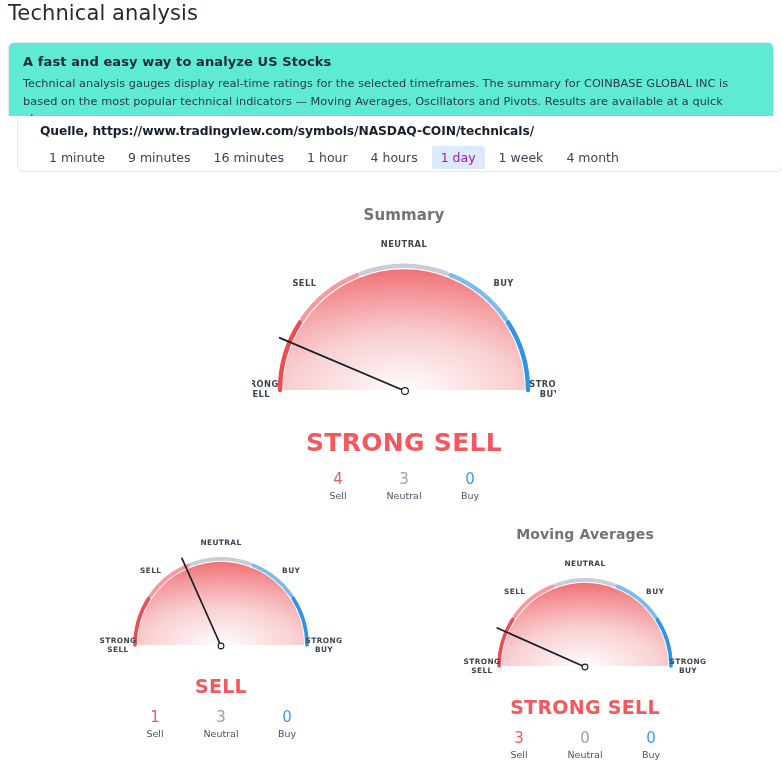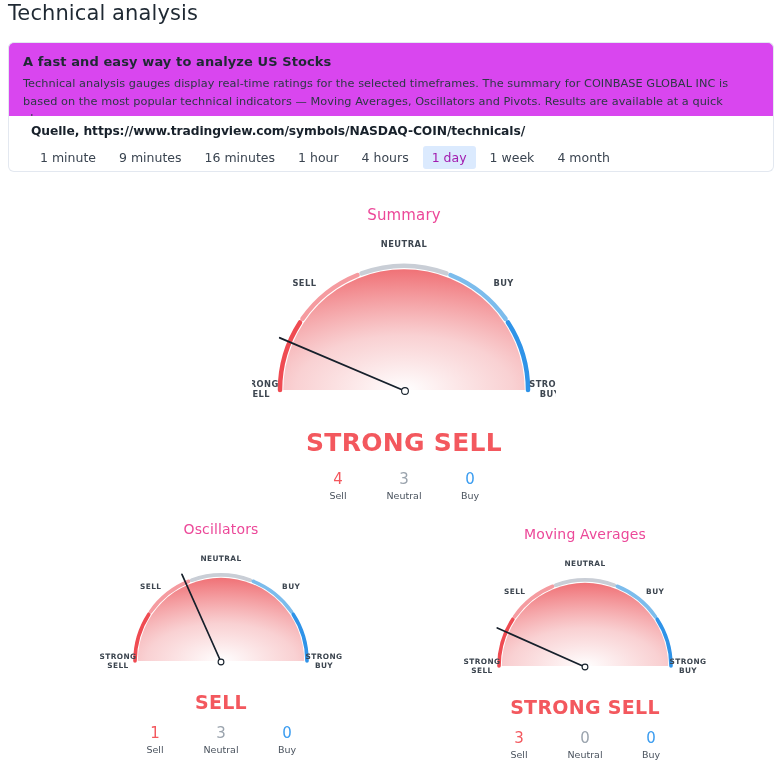--- a/index.html
+++ b/index.html
@@ -16,39 +16,39 @@
   .page-title {
     position: absolute; left: 8px; top: -2px;
     font-size: 21px; font-weight: 400; color: #1f2933;
     letter-spacing: 0.1px; line-height: 30px;
   }
 
   
   .info-panel {
     position: absolute; left: 8px; top: 42px;
     width: 766px; height: 74px;
-    background: #d946ef;
+    background: #5eead4;
     border: 1px solid #e3e8f0;
     border-radius: 6px 6px 0 0;
     border-bottom: none;
   }
   .info-heading {
     position: absolute; left: 14px; top: 11px;
     font-size: 13px; font-weight: 700; color: #1f2933;
     letter-spacing: 0.1px;
   }
   .info-body {
     position: absolute; left: 14px; top: 32px; width: 738px;
     font-size: 11.3px; color: #2d3845; line-height: 17.5px;
     letter-spacing: 0.05px;
   }
 
   
   .source-box {
-    position: absolute; left: 8px; top: 116px;
+    position: absolute; left: 17px; top: 116px;
     width: 766px; height: 56px;
     background: #ffffff;
     border: 1px solid #e3e8f0;
     border-top: none;
     border-radius: 0 0 6px 6px;
   }
   .source-line {
     position: absolute; left: 22px; top: 8px;
     font-size: 12.3px; font-weight: 700; color: #18212b;
     letter-spacing: -0.1px; white-space: nowrap;
@@ -61,21 +61,21 @@
     font-size: 12.5px; color: #3a4450;
     padding: 4px 9px; margin-right: 5px;
     border-radius: 3px; white-space: nowrap;
     cursor: pointer;
   }
   .tab.active { background: #dbeafe; color: #a21caf; }
 
   
   .gauge-block { position: absolute; text-align: center; }
   .gauge-title {
-    font-size: 15px; color: #ec4899; font-weight: 400;
+    font-size: 15px; color: #737373; font-weight: 700;
     letter-spacing: 0.15px;
   }
   .gauge-title.small { font-size: 14px; }
 
   .gauge-svg-wrap { position: relative; }
 
   .verdict {
     font-weight: 700; color: #f3585e; letter-spacing: 0.3px;
   }
   .verdict.big { font-size: 25px; }
@@ -154,21 +154,20 @@
           <div class="count-lbl">Neutral</div>
         </div>
         <div class="count-cell" style="width: 66px;">
           <div class="count-num buy">0</div>
           <div class="count-lbl">Buy</div>
         </div>
       </div>
   </div>
 
   <div class="gauge-block" id="block-osc" style="left:100px; top:521px; width:242px;">
-    <div class="gauge-title small">Oscillators</div>
     <div class="gauge-svg-wrap" id="svg-osc" style="margin-top:6px;"><svg width="242" height="142" viewBox="0 0 242 142">
           <defs>
             <radialGradient id="grad-svg-osc" cx="50%" cy="100%" r="100%">
               <stop offset="0%" stop-color="#ffffff" stop-opacity="0.95"></stop>
               <stop offset="45%" stop-color="#f8c9cb" stop-opacity="0.85"></stop>
               <stop offset="100%" stop-color="#ef6a6f" stop-opacity="0.95"></stop>
             </radialGradient>
           </defs>
           <path d="M 37.80 118.00 A 83.2 83.2 0 0 1 204.20 118.00 Z" fill="url(#grad-svg-osc)"></path>
           <path d="M 35.00 118.00 A 86 86 0 0 1 48.87 71.16" stroke="#ef4b52" stroke-width="3.6" fill="none" stroke-linecap="round"></path>

